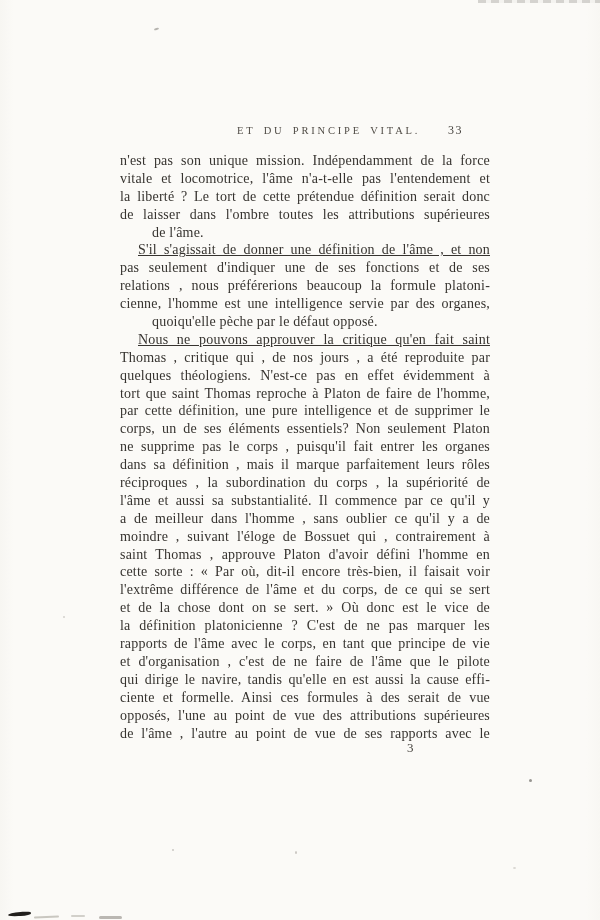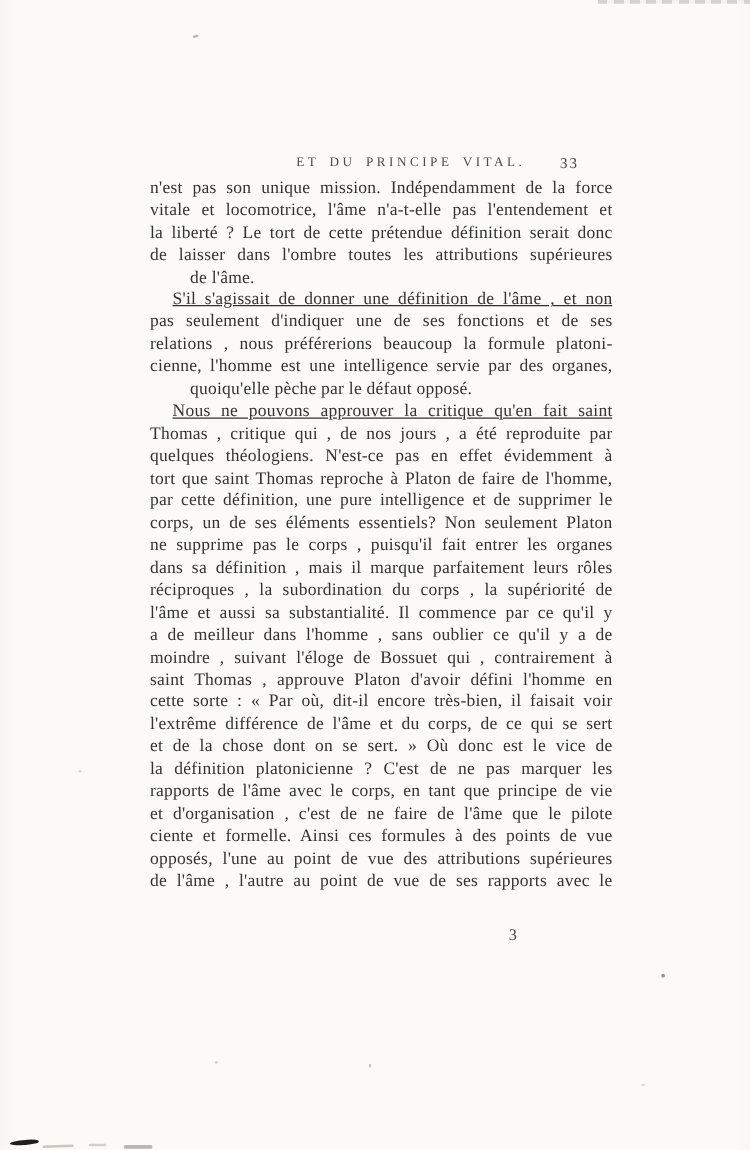--- a/index.html
+++ b/index.html
@@ -30,21 +30,21 @@
     top: 123px;
     font-size: 12px;
     letter-spacing: 1.5px;
     color: #45423e;
   }
 
   
   .text-block {
     position: absolute;
     left: 120px;
-    top: 142px;
+    top: 152px;
     width: 370px;
   }
   .line {
     height: 17.9px;
     line-height: 17.9px;
     font-size: 14px;
     letter-spacing: 0.2px;
     text-align: justify;
     text-align-last: justify;
     text-justify: inter-word;
@@ -122,21 +122,22 @@
         <div class="line">l'âme et aussi sa substantialité. Il commence par ce qu'il y</div>
         <div class="line">a de meilleur dans l'homme , sans oublier ce qu'il y a de</div>
         <div class="line">moindre , suivant l'éloge de Bossuet qui , contrairement à</div>
         <div class="line">saint Thomas , approuve Platon d'avoir défini l'homme en</div>
         <div class="line">cette sorte : « Par où, dit-il encore très-bien, il faisait voir</div>
         <div class="line">l'extrême différence de l'âme et du corps, de ce qui se sert</div>
         <div class="line">et de la chose dont on se sert. » Où donc est le vice de</div>
         <div class="line">la définition platonicienne ? C'est de ne pas marquer les</div>
         <div class="line">rapports de l'âme avec le corps, en tant que principe de vie</div>
         <div class="line">et d'organisation , c'est de ne faire de l'âme que le pilote</div>
-        <div class="line">ciente et formelle. Ainsi ces formules à des points de vue</div>
+        <div class="line">qui dirige le navire, tandis qu'elle en est aussi la cause effi-</div>
+        <div class="line">ciente et formelle. Ainsi ces formules à des serait de vue</div>
         <div class="line">opposés, l'une au point de vue des attributions supérieures</div>
         <div class="line">de l'âme , l'autre au point de vue de ses rapports avec le</div>
       </div>
     </div>
 
   <div class="signature">3</div>
 
   <div class="artifact smudge-top"></div>
   <div class="artifact dash-1"></div>
   <div class="artifact dash-2"></div>

